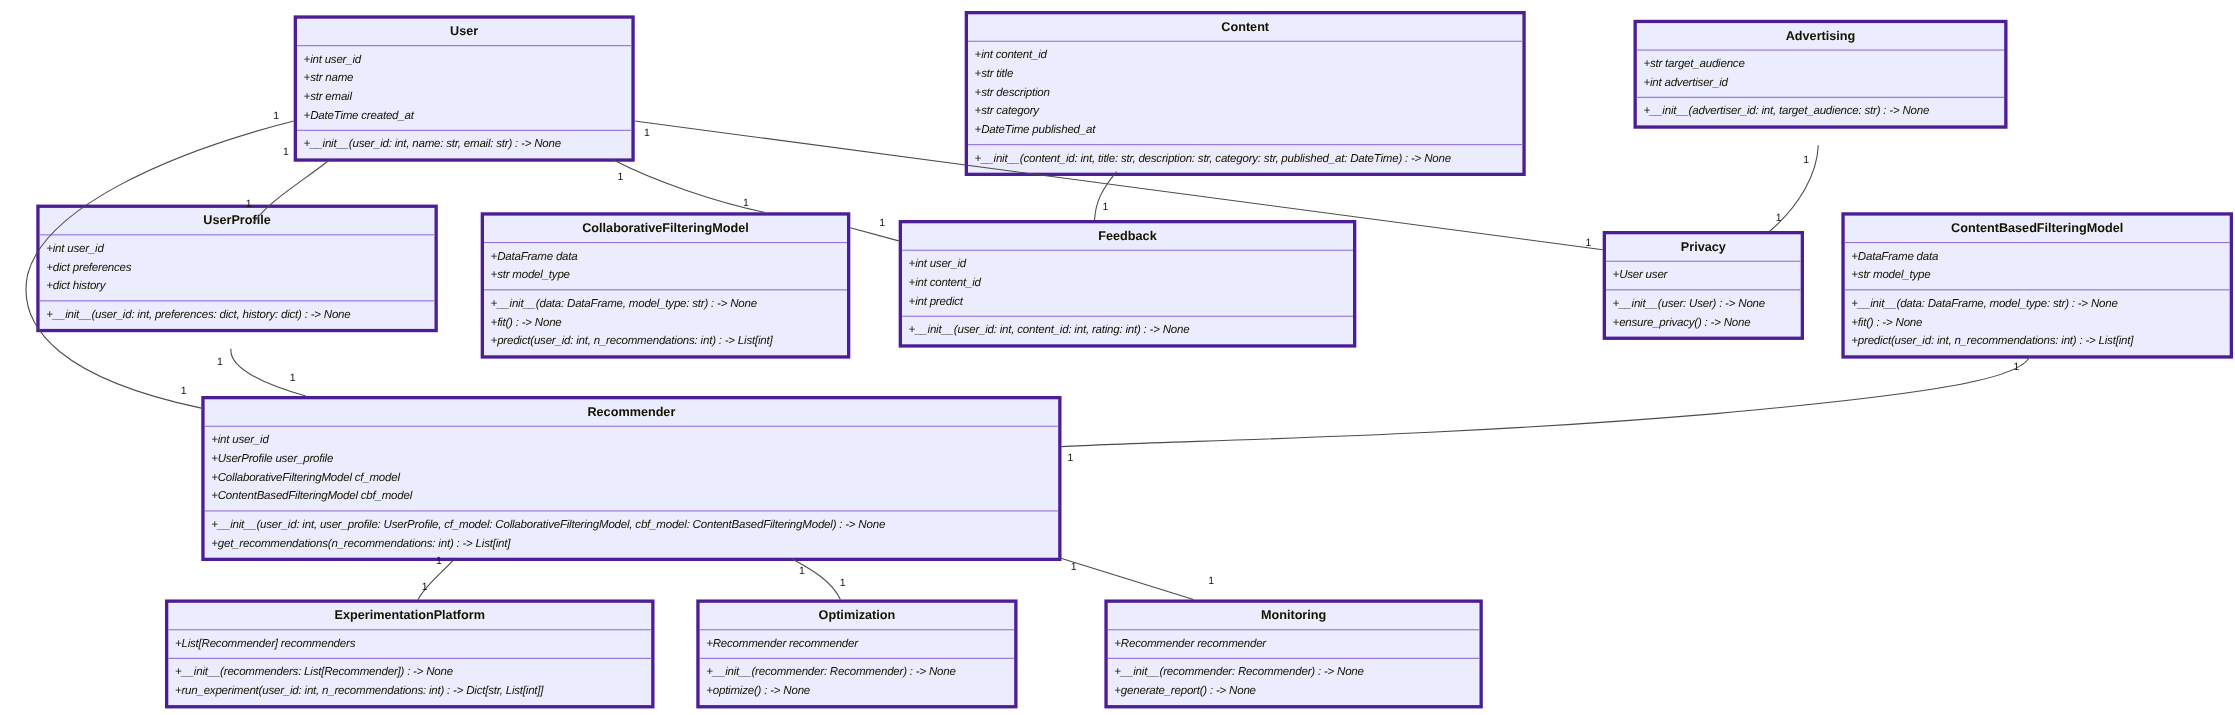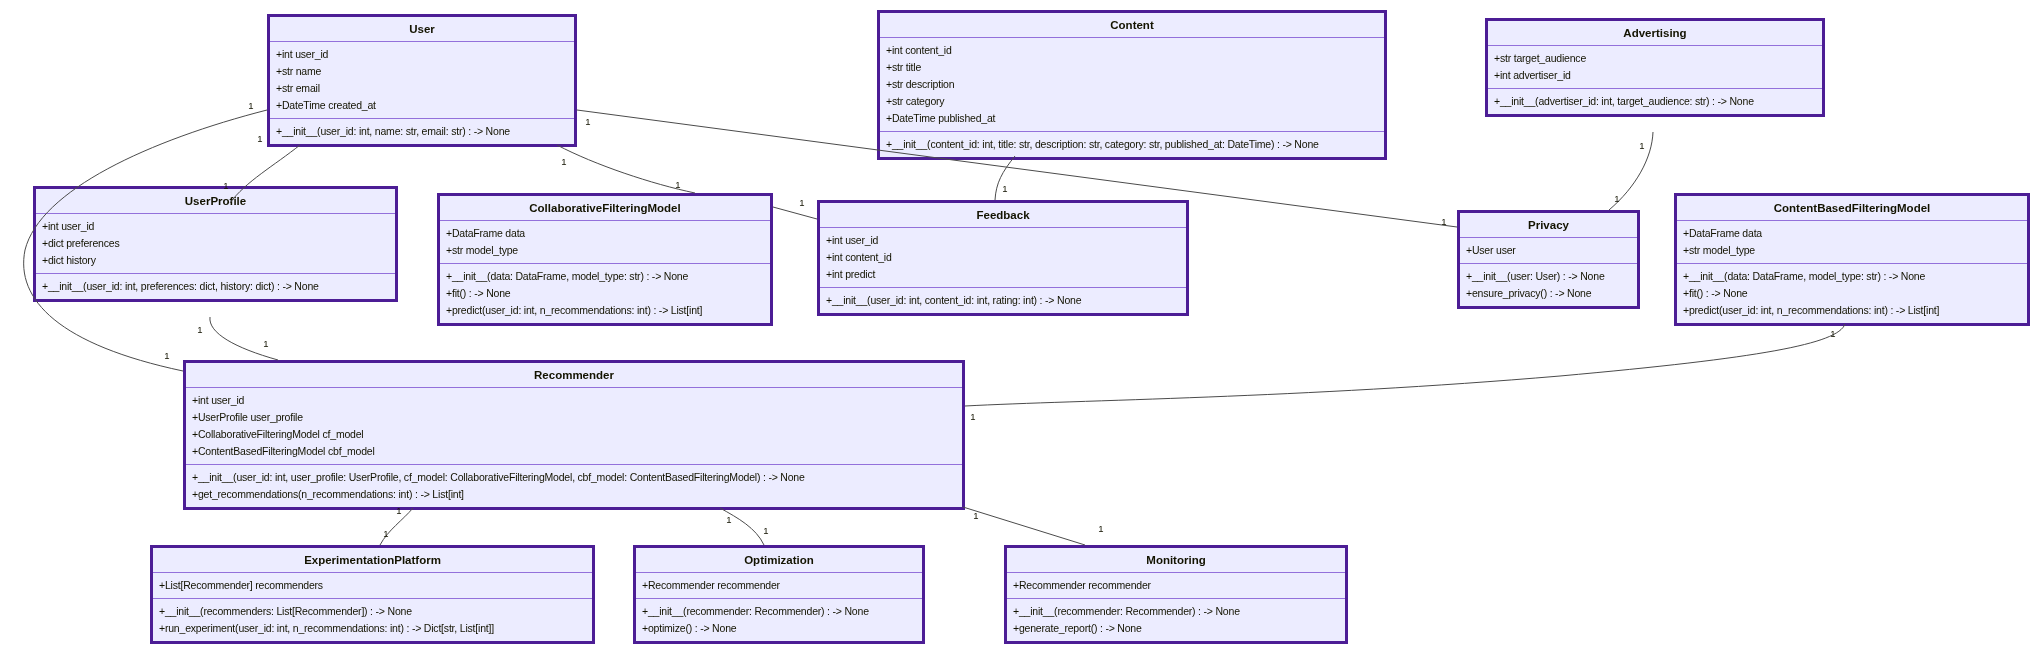--- a/index.html
+++ b/index.html
@@ -16,21 +16,21 @@
     box-sizing:border-box;
     z-index:1;
   }
   .uml-title{
     font-size:11.5px;font-weight:bold;color:#131300;
     text-align:center;line-height:24px;height:24px;
     border-bottom:1px solid #9370DB;
     white-space:nowrap;overflow:hidden;
   }
   .uml-attrs{border-bottom:1px solid #9370DB;}
-  .uml-attrs,.uml-methods{padding:4px 6px;}
+  .uml-attrs,.uml-methods{padding:4px 6px;font-style:italic;}
   .uml-row{
     font-size:10.5px;line-height:17px;color:#131300;
     letter-spacing:-0.2px;white-space:nowrap;overflow:hidden;
   }
   #edge-layer{
     position:absolute;left:0;top:0;width:2032px;height:650px;
     z-index:2;pointer-events:none;
   }
   #edge-layer path{fill:none;stroke:#4b4b4b;stroke-width:1;}
   .mult-label{
@@ -38,21 +38,21 @@
     font-size:9.5px;color:#131300;line-height:10px;
     transform:translate(-50%,-50%);
     pointer-events:none;
   }
   
   #box-user{left:267px;top:14px;width:310px;}
   #box-content{left:877px;top:10px;width:510px;}
   #box-advertising{left:1485px;top:18px;width:340px;}
   #box-userprofile{left:33px;top:186px;width:365px;}
   #box-cf{left:437px;top:193px;width:336px;}
-  #box-feedback{left:817px;top:200px;width:372px;}
+  #box-feedback{left:817px;top:200px;width:416px;}
   #box-privacy{left:1457px;top:210px;width:183px;}
   #box-cbf{left:1674px;top:193px;width:356px;}
   #box-recommender{left:183px;top:360px;width:782px;}
   #box-experimentation{left:150px;top:545px;width:445px;}
   #box-optimization{left:633px;top:545px;width:292px;}
   #box-monitoring{left:1004px;top:545px;width:344px;}
 </style>
 </head>
 <body>
 

